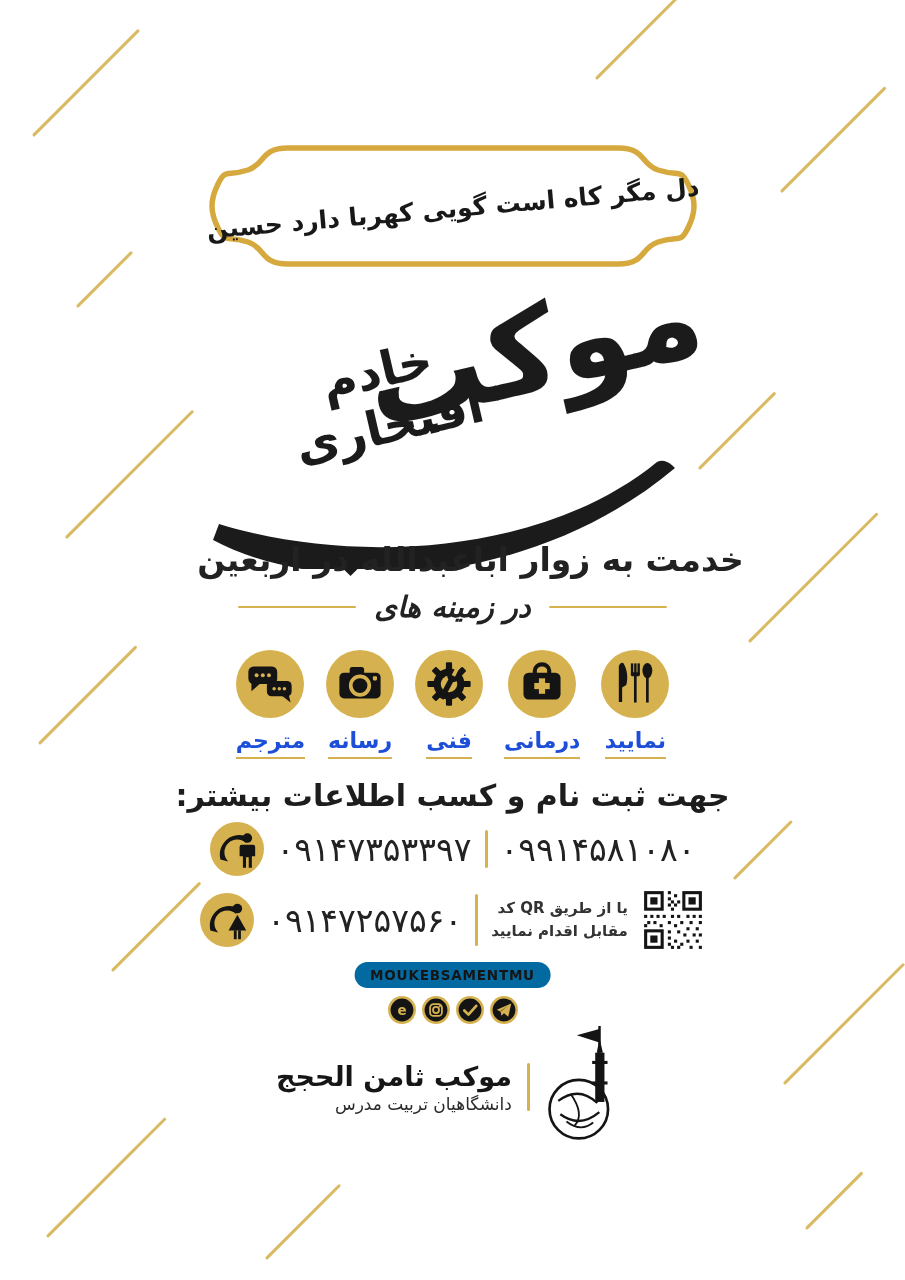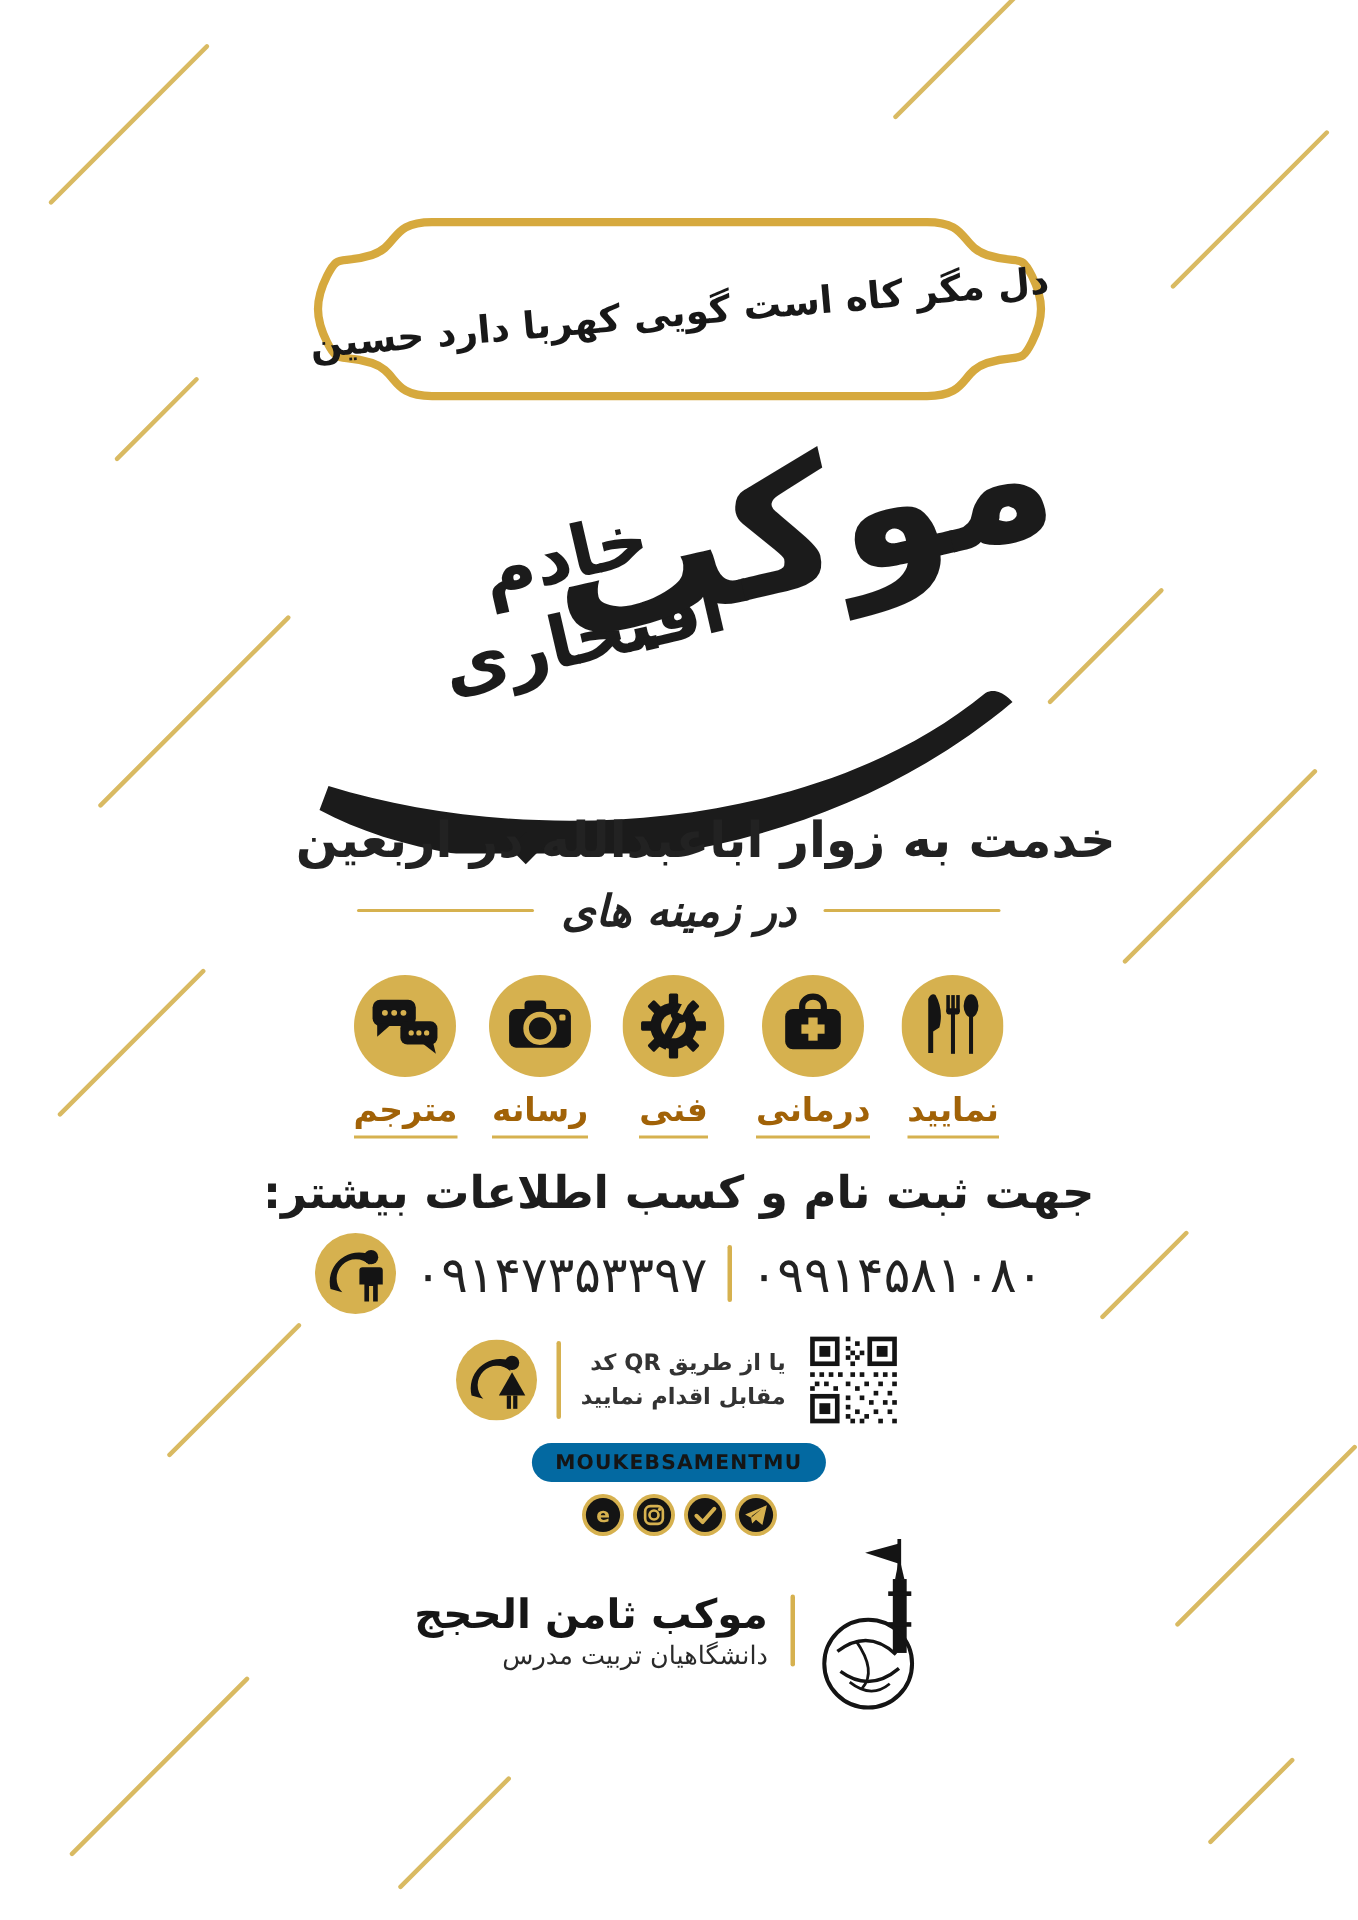--- a/index.html
+++ b/index.html
@@ -33,21 +33,21 @@
   
   .fields-heading{position:absolute;left:0;top:590px;width:100%;
     display:flex;align-items:center;justify-content:center;gap:18px;
     font-size:29px;font-weight:700;color:#222;font-style:italic;}
   .hline{display:inline-block;width:118px;height:2.5px;background:#d6b14f;border-radius:2px;}
   
   .fields-row{position:absolute;left:0;top:650px;width:100%;
     display:flex;justify-content:center;gap:21px;}
   .field{display:flex;flex-direction:column;align-items:center;}
   .badge{width:68px;height:68px;}
-  .field-label{margin-top:10px;font-size:22px;font-weight:700;color:#a16207;
+  .field-label{margin-top:10px;font-size:22px;font-weight:700;color:#1d4ed8;
     border-bottom:2.5px solid #d6b14f;padding-bottom:4px;}
   
   .register-heading{position:absolute;left:0;top:778px;width:100%;text-align:center;
     font-size:30px;font-weight:800;color:#1d1d1d;}
   .phone-row{position:absolute;left:0;width:100%;display:flex;align-items:center;justify-content:center;gap:13px;}
   .row1{top:822px;}
   .row2{top:888px;}
   .phone-badge{width:54px;height:54px;flex:0 0 auto;}
   .phone-num{font-size:33px;font-weight:400;letter-spacing:1px;color:#222;direction:ltr;}
   .vdash{width:3px;height:38px;background:#d6b14f;border-radius:2px;}
@@ -232,20 +232,21 @@
     <div class="phone-badge">
       <svg width="54" height="54" viewBox="0 0 52 52">
         <circle cx="26" cy="26" r="26" fill="#d6b14f"></circle>
         <path d="M10,36 a19,19 0 0 1 23,-23 l2,7.5 a11.5,11.5 0 0 0 -17.5,17.5 z" fill="#141414"></path>
         <circle cx="36" cy="15" r="4.6" fill="#141414"></circle>
         <path d="M36,21 l8.5,15 h-17 z" fill="#141414"></path>
         <rect x="32.6" y="36" width="2.7" height="8.5" fill="#141414"></rect>
         <rect x="36.7" y="36" width="2.7" height="8.5" fill="#141414"></rect>
       </svg>
     </div>
+    <span class="phone-num">۰۹۱۴۷۲۵۷۵۶۰</span>
     <span class="vdash tall"></span>
     <div class="qr-note">
       <div dir="rtl">یا از طریق QR کد</div>
       <div dir="rtl">مقابل اقدام نمایید</div>
     </div>
     <svg class="qr-code" viewBox="0 0 62 62">
       <rect width="62" height="62" fill="#ffffff"></rect>
       <g fill="#141414">
         <rect x="3" y="3" width="19" height="19"></rect>
           <rect x="40" y="3" width="19" height="19"></rect>

